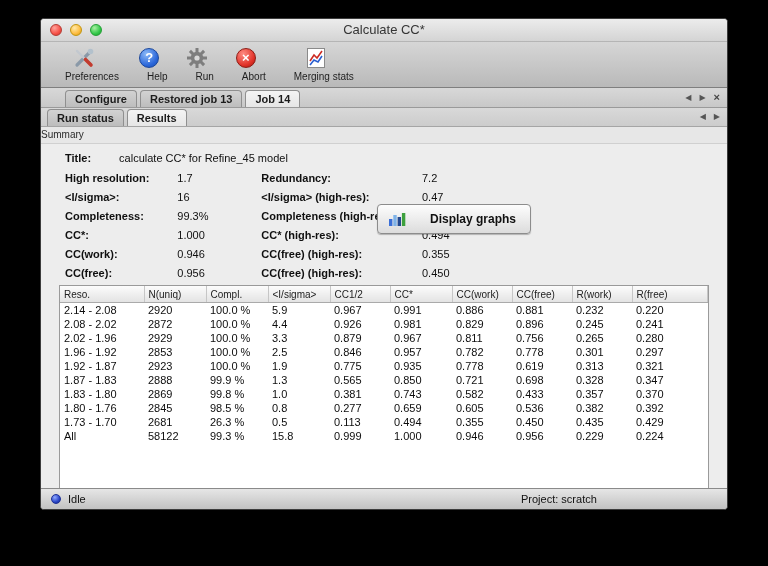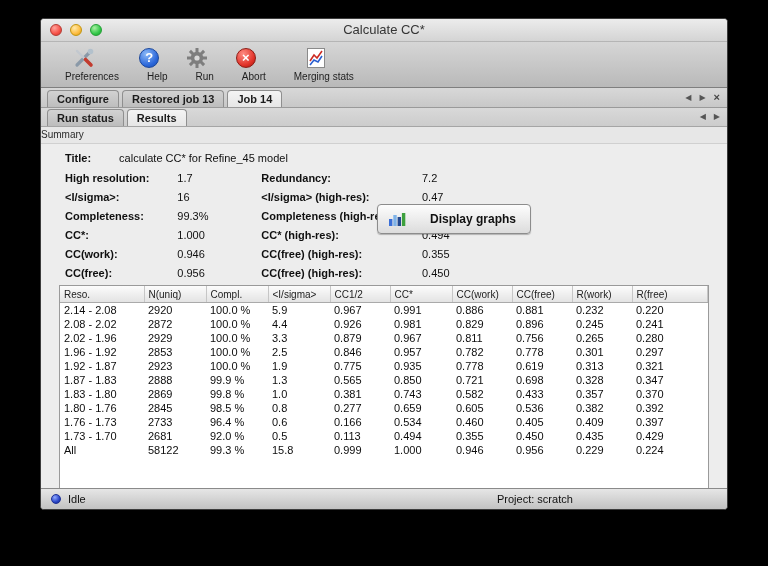--- a/index.html
+++ b/index.html
@@ -53,21 +53,21 @@
     border:1px solid #8c1d15;
     color:#fff; font-weight:bold; font-size:13px; line-height:1;
     display:flex; align-items:center; justify-content:center;
   }
   .badge-abort::after { content:"×"; margin-top:-1px; }
   
   .tabbar {
     flex:0 0 20px; position:relative;
     background:linear-gradient(#d8d8d8,#c8c8c8);
     border-bottom:1px solid #9a9a9a;
-    display:flex; align-items:flex-end; padding:0 6px;
+    display:flex; align-items:flex-end; padding:0 24px;
   }
   .subtabbar {
     flex:0 0 19px; position:relative;
     background:linear-gradient(#d9d9d9,#cccccc);
     border-bottom:1px solid #a5a5a5;
     display:flex; align-items:flex-end; padding:0 6px;
   }
   .tab {
     font-size:11px; font-weight:bold; color:#1c1c1c;
     padding:2px 9px 2px; margin-right:3px;
@@ -132,21 +132,21 @@
     background:linear-gradient(#e6e6e6,#c2c2c2);
     border-top:1px solid #8a8a8a;
     display:flex; align-items:center; padding:0 10px;
     font-size:11px; color:#111;
   }
   .led {
     width:10px; height:10px; border-radius:50%; margin-right:7px;
     background:radial-gradient(circle at 35% 30%, #90a9ff, #2a46c8 60%, #14257f);
     border:1px solid #1c2f96;
   }
-  .project-label { position:absolute; left:456px; top:0; line-height:20px; }
+  .project-label { position:absolute; left:480px; top:0; line-height:20px; }
 </style>
 </head>
 <body>
 
 <div class="window">
 
   <div class="titlebar">
     <div class="traffic-lights">
       <span class="tl red"></span>
       <span class="tl yellow"></span>
@@ -405,35 +405,23 @@
               <td>98.5 %</td>
               <td>0.8</td>
               <td>0.277</td>
               <td>0.659</td>
               <td>0.605</td>
               <td>0.536</td>
               <td>0.382</td>
               <td>0.392</td>
             </tr>
             <tr>
-              <td>1.76 - 1.73</td>
-              <td>2733</td>
-              <td>96.4 %</td>
-              <td>0.6</td>
-              <td>0.166</td>
-              <td>0.534</td>
-              <td>0.460</td>
-              <td>0.405</td>
-              <td>0.409</td>
-              <td>0.397</td>
-            </tr>
-            <tr>
               <td>1.73 - 1.70</td>
               <td>2681</td>
-              <td>92.0 %</td>
+              <td>26.3 %</td>
               <td>0.5</td>
               <td>0.113</td>
               <td>0.494</td>
               <td>0.355</td>
               <td>0.450</td>
               <td>0.435</td>
               <td>0.429</td>
             </tr>
             <tr>
               <td>All</td>

